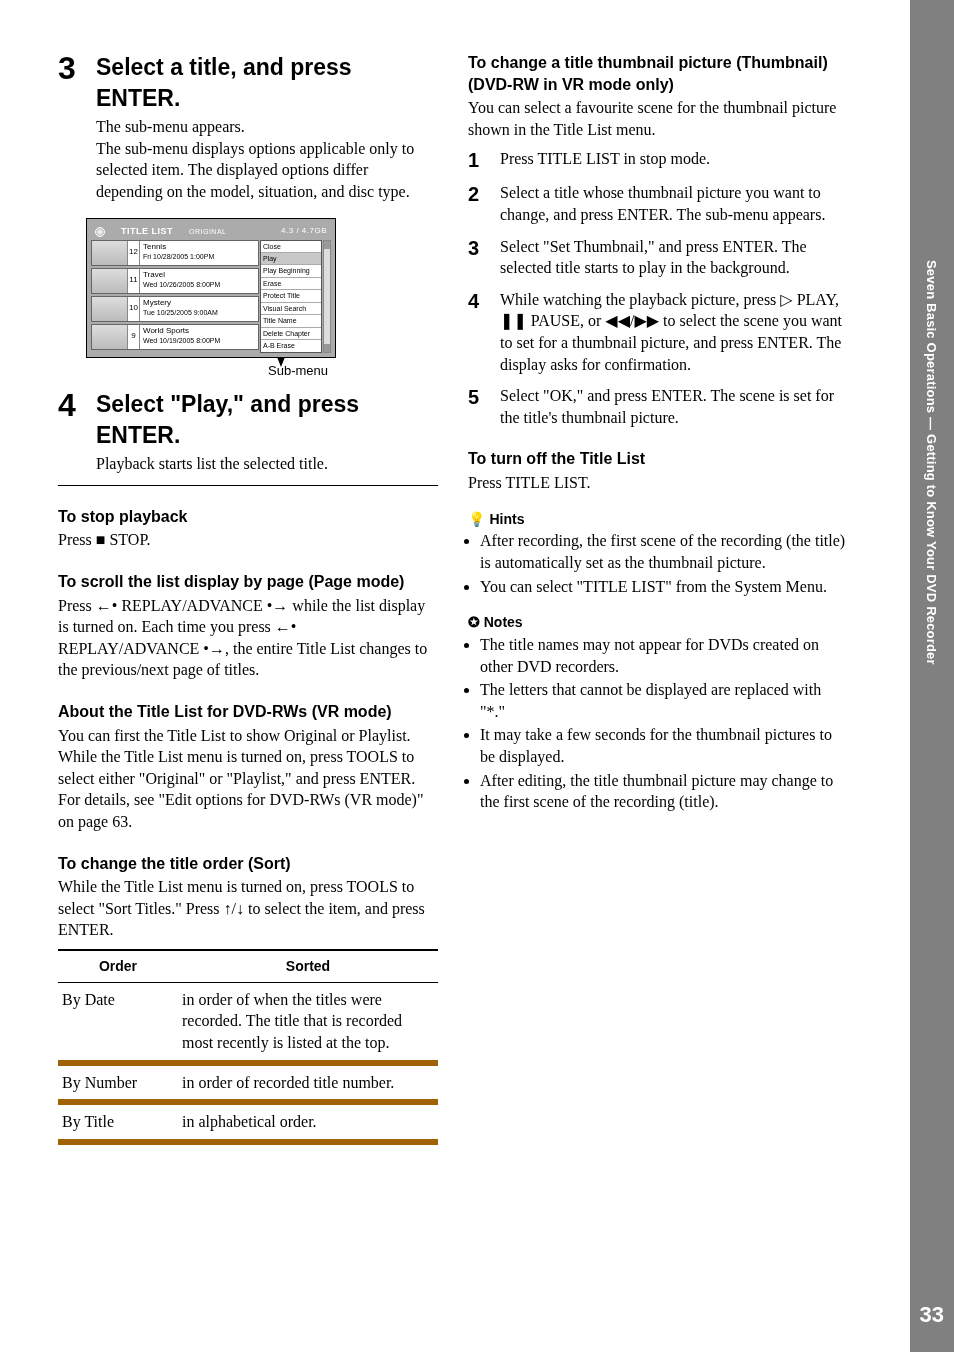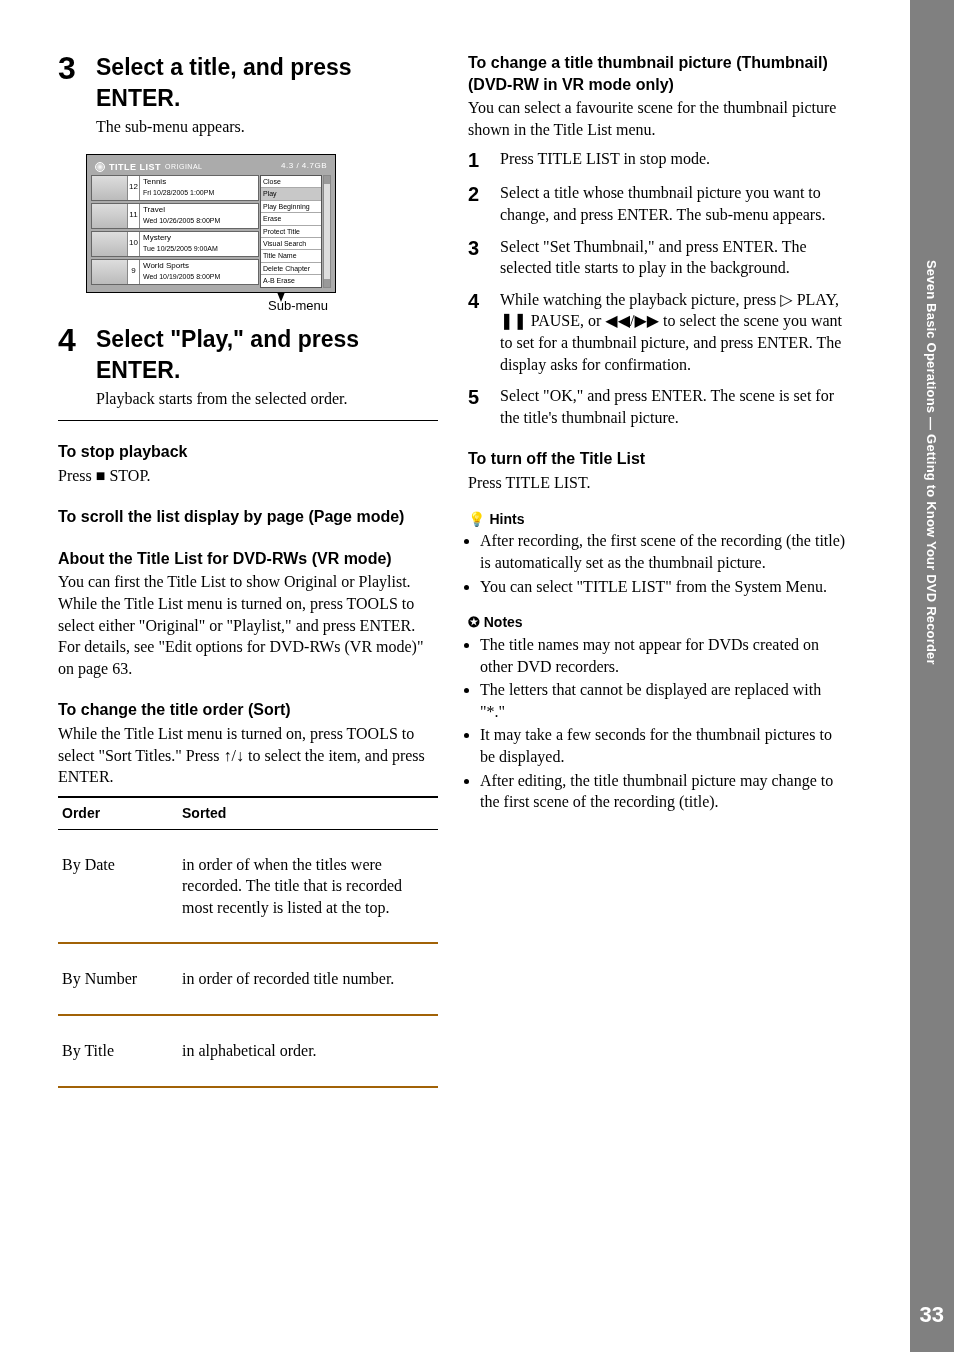--- a/index.html
+++ b/index.html
@@ -94,21 +94,21 @@
     border: 1px solid #000;
     background: #ababab;
     font-family: Arial, Helvetica, sans-serif;
     font-size: 8px;
     position: relative;
     padding: 4px;
   }
   .diagram-head {
     display: flex;
     align-items: center;
-    gap: 4px;
+    gap: 16px;
     color: #fff;
     font-weight: bold;
     font-size: 9px;
     letter-spacing: 0.5px;
     padding: 2px 4px;
   }
   .disc-ico {
     width: 10px; height: 10px; border-radius: 50%;
     background: radial-gradient(circle at 50% 50%, #fff 0%, #ccc 60%, #999 100%);
     border: 1px solid #fff;
@@ -173,28 +173,28 @@
   table.sort-tbl {
     width: 100%;
     border-collapse: collapse;
     margin-top: 8px;
     font-size: 16px;
   }
   table.sort-tbl th {
     font-family: Arial, Helvetica, sans-serif;
     font-size: 14px;
     font-weight: bold;
-    text-align: left;
+    text-align: center;
     padding: 6px 4px;
     border-top: 2px solid #000;
     border-bottom: 1px solid #000;
   }
   table.sort-tbl td {
-    padding: 24px 4px;
-    border-bottom: 2px solid #a16207;
+    padding: 6px 4px;
+    border-bottom: 6px solid #a16207;
     vertical-align: top;
   }
   table.sort-tbl td:first-child { width: 120px; }
   .hints-h, .notes-h {
     font-family: Arial, Helvetica, sans-serif;
     font-size: 14px;
     font-weight: bold;
     margin-top: 16px;
     display: flex;
     align-items: center;
@@ -237,20 +237,21 @@
 
 <div class="page">
 
   <div class="col">
 
     <div class="step">
       <div class="step-num">3</div>
       <div class="step-body">
         <div class="step-head">Select a title, and press ENTER.</div>
         <div>The sub-menu appears.</div>
+        <div>The sub-menu displays options applicable only to selected item. The displayed options differ depending on the model, situation, and disc type.</div>
       </div>
     </div>
 
     <div class="diagram">
       <div class="diagram-head">
         <span class="disc-ico"></span>
         <span>TITLE LIST</span>
         <span style="font-weight:normal;font-size:7px;">ORIGINAL</span>
         <span class="diagram-cap">4.3 / 4.7GB</span>
       </div>
@@ -303,30 +304,31 @@
         <div class="scrollbar-stub"></div>
       </div>
       <div class="arrow-stub"></div>
     </div>
     <div class="diagram-label">Sub-menu</div>
 
     <div class="step">
       <div class="step-num">4</div>
       <div class="step-body">
         <div class="step-head">Select "Play," and press ENTER.</div>
-        <div>Playback starts from the selected order.</div>
+        <div>Playback starts list the selected title.</div>
       </div>
     </div>
 
     <hr class="hr-line">
 
     <div class="section-h">To stop playback</div>
     <div>Press ■ STOP.</div>
 
     <div class="section-h">To scroll the list display by page (Page mode)</div>
+    <div>Press ←• REPLAY/ADVANCE •→ while the list display is turned on. Each time you press ←• REPLAY/ADVANCE •→, the entire Title List changes to the previous/next page of titles.</div>
 
     <div class="section-h">About the Title List for DVD-RWs (VR mode)</div>
     <div>You can first the Title List to show Original or Playlist.</div>
     <div>While the Title List menu is turned on, press TOOLS to select either "Original" or "Playlist," and press ENTER.</div>
     <div>For details, see "Edit options for DVD-RWs (VR mode)" on page 63.</div>
 
     <div class="section-h">To change the title order (Sort)</div>
     <div>While the Title List menu is turned on, press TOOLS to select "Sort Titles." Press ↑/↓ to select the item, and press ENTER.</div>
 
     <table class="sort-tbl">

